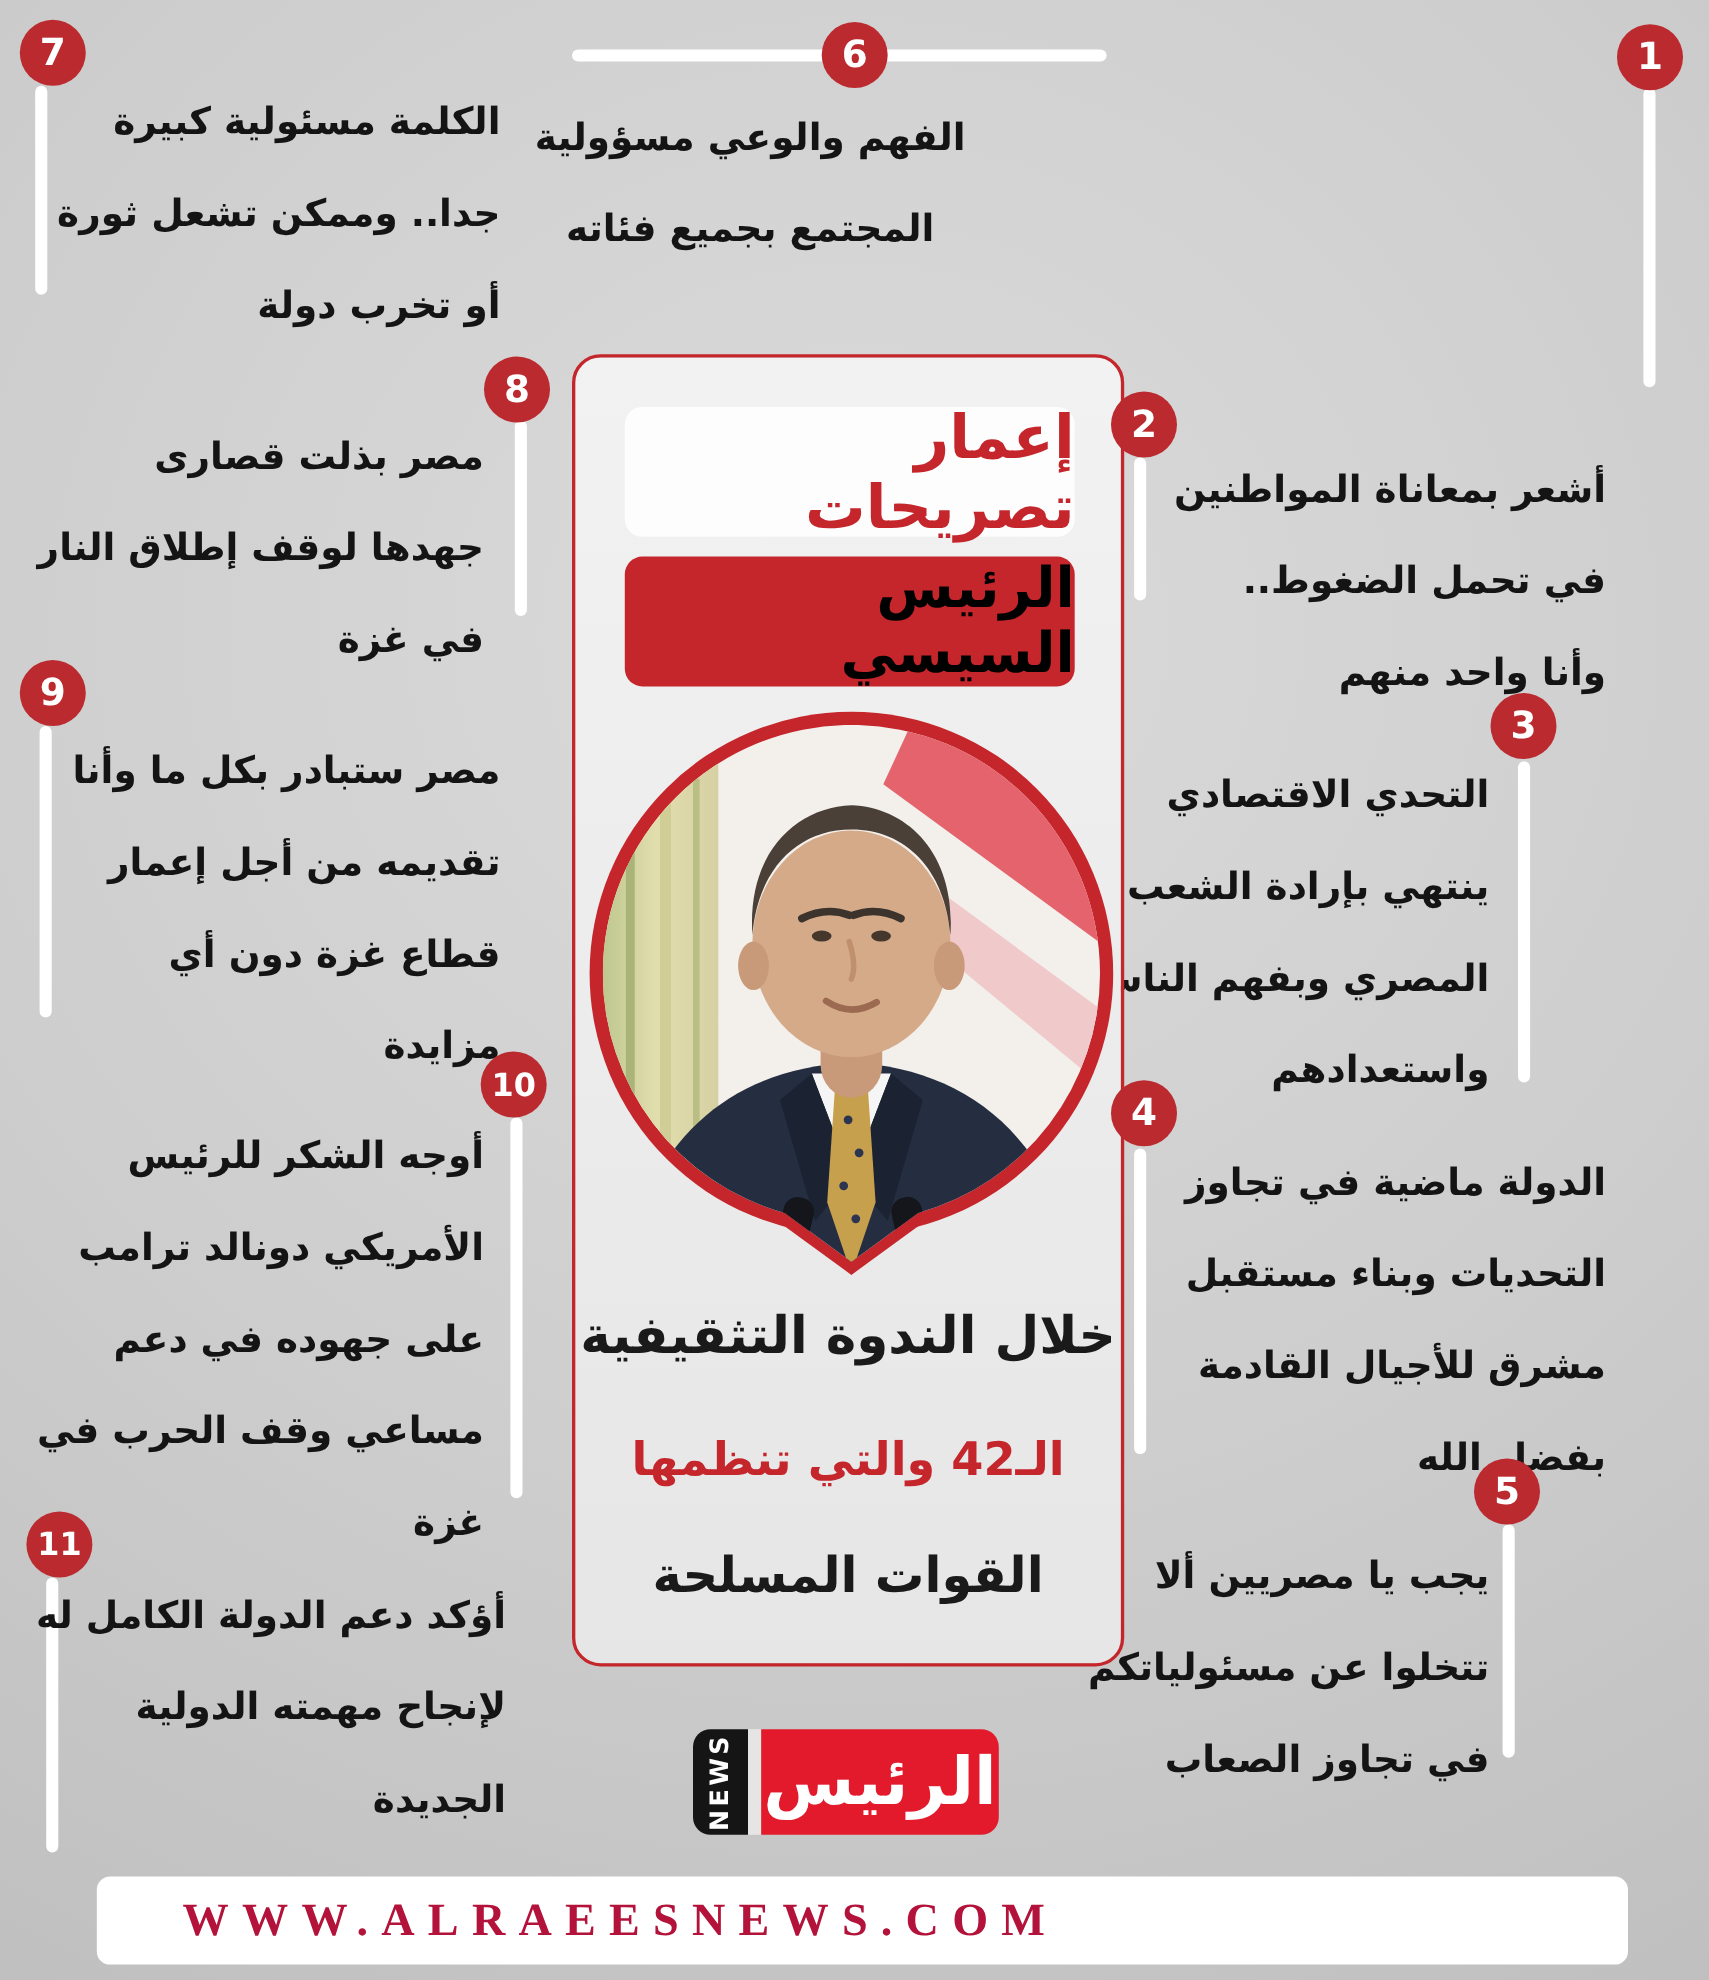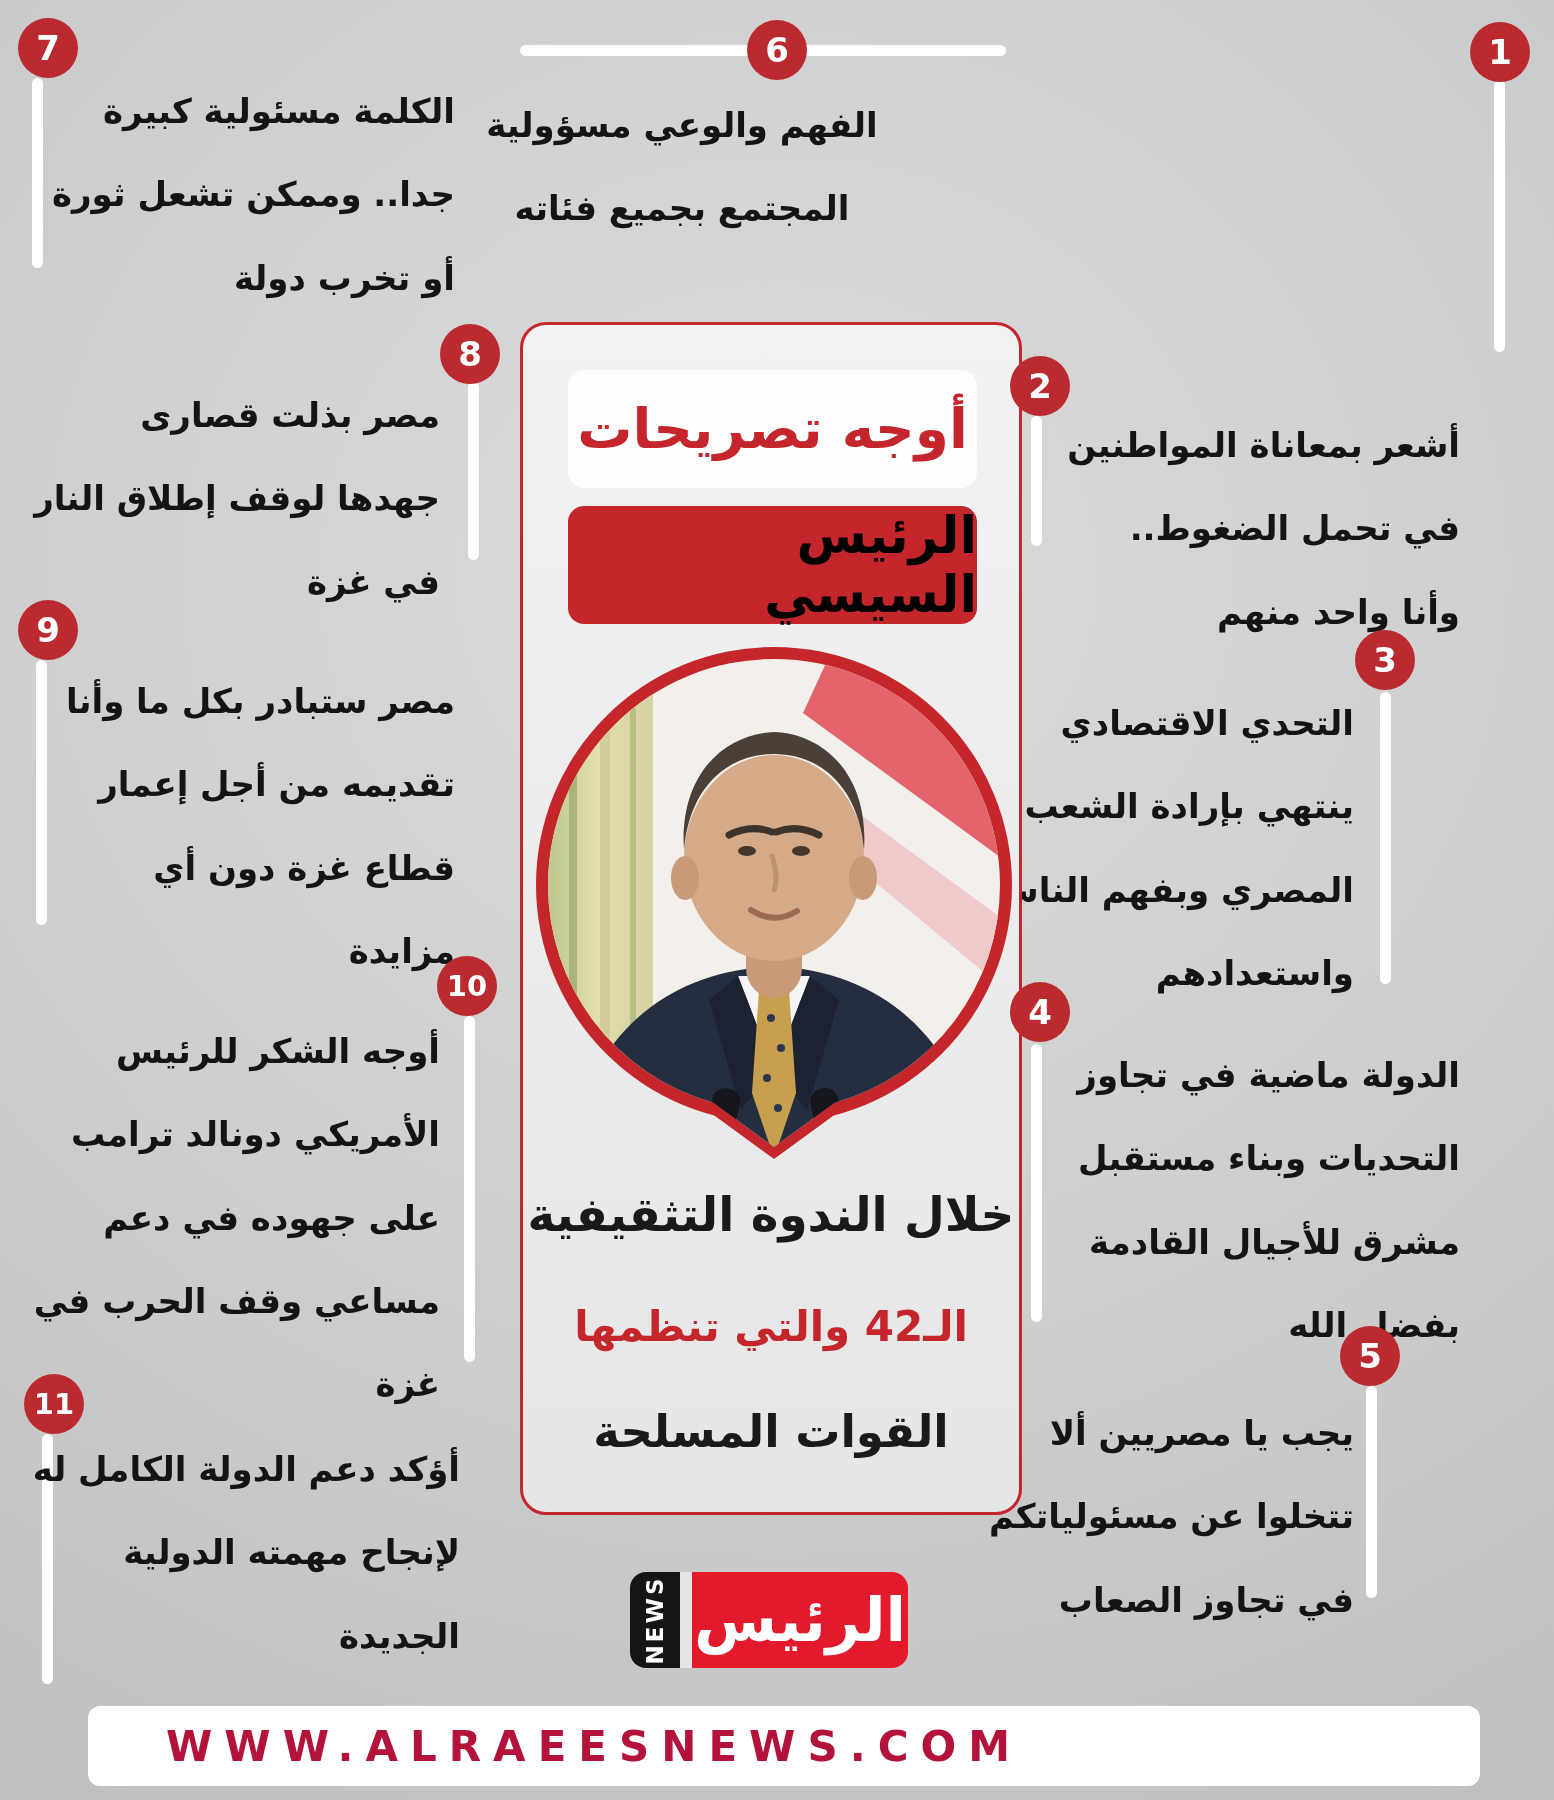--- a/index.html
+++ b/index.html
@@ -65,21 +65,21 @@
     color:#ffffff; font-weight:bold; font-size:60px; direction:rtl;
   }
   
   .footer{
     position:absolute; left:88px; top:1706px; width:1392px; height:80px;
     background:#ffffff; border-radius:12px; display:flex; align-items:center;
     z-index:2;
   }
   .footer .url{
     margin-left:78px; color:#b3123a; font-weight:bold; font-size:42px;
-    letter-spacing:12px; direction:ltr; white-space:nowrap;
+    letter-spacing:12px; direction:ltr; white-space:nowrap;font-family:Liberation Serif, serif;
   }
 </style>
 </head>
 <body>
 
 <div class="canvas">
 
   <div class="vline" style="left:1494px; top:80px;  height:272px;"></div>
   <div class="vline" style="left:1031px; top:416px; height:130px;"></div>
   <div class="vline" style="left:1380px; top:692px; height:292px;"></div>
@@ -109,21 +109,21 @@
   <div class="stmt" style="right:94px;  top:1034px; width:400px;">الدولة ماضية في تجاوز التحديات وبناء مستقبل مشرق للأجيال القادمة بفضل الله</div>
   <div class="stmt" style="right:200px; top:1392px; width:390px;">يجب يا مصريين ألا تتخلوا عن مسئولياتكم في تجاوز الصعاب</div>
   <div class="stmt center" style="left:472px; top:84px; width:420px;">الفهم والوعي مسؤولية المجتمع بجميع فئاته</div>
   <div class="stmt" style="left:40px;   top:70px;   width:415px;">الكلمة مسئولية كبيرة جدا.. وممكن تشعل ثورة أو تخرب دولة</div>
   <div class="stmt" style="left:30px;   top:374px;  width:410px;">مصر بذلت قصارى جهدها لوقف إطلاق النار في غزة</div>
   <div class="stmt" style="left:40px;   top:660px;  width:415px;">مصر ستبادر بكل ما وأنا تقديمه من أجل إعمار قطاع غزة دون أي مزايدة</div>
   <div class="stmt" style="left:30px;   top:1010px; width:410px;">أوجه الشكر للرئيس الأمريكي دونالد ترامب على جهوده في دعم مساعي وقف الحرب في غزة</div>
   <div class="stmt" style="left:30px;   top:1428px; width:430px;">أؤكد دعم الدولة الكامل له لإنجاح مهمته الدولية الجديدة</div>
 
   <div class="card">
-    <div class="band white">أوجه تصريحات</div>
+    <div class="band white">إعمار تصريحات</div>
     <div class="band red">الرئيس السيسي</div>
 
     <svg class="pin" viewBox="0 0 482 525" aria-hidden="true">
       <defs>
         <clipPath id="photoClip">
           <circle cx="241" cy="247" r="226"></circle>
           <polygon points="122,422 360,422 241,509"></polygon>
         </clipPath>
         <linearGradient id="greenband" x1="0" y1="0" x2="1" y2="0">
           <stop offset="0" stop-color="#b9c489"></stop>

